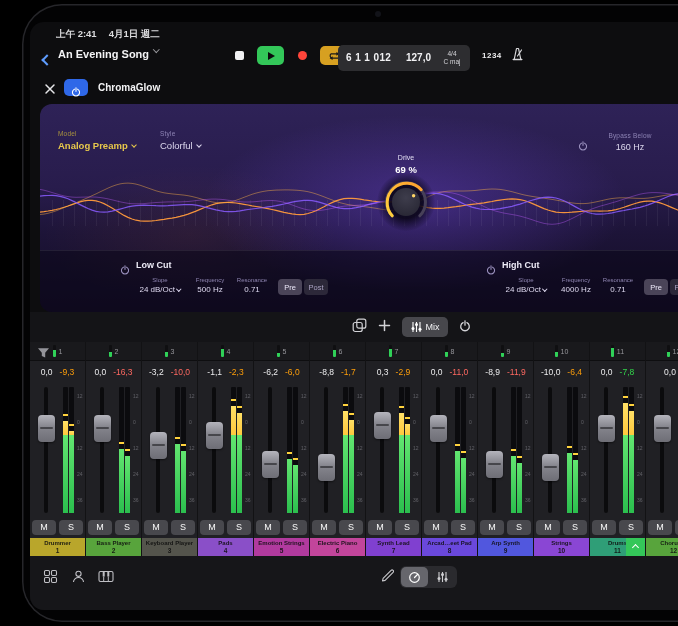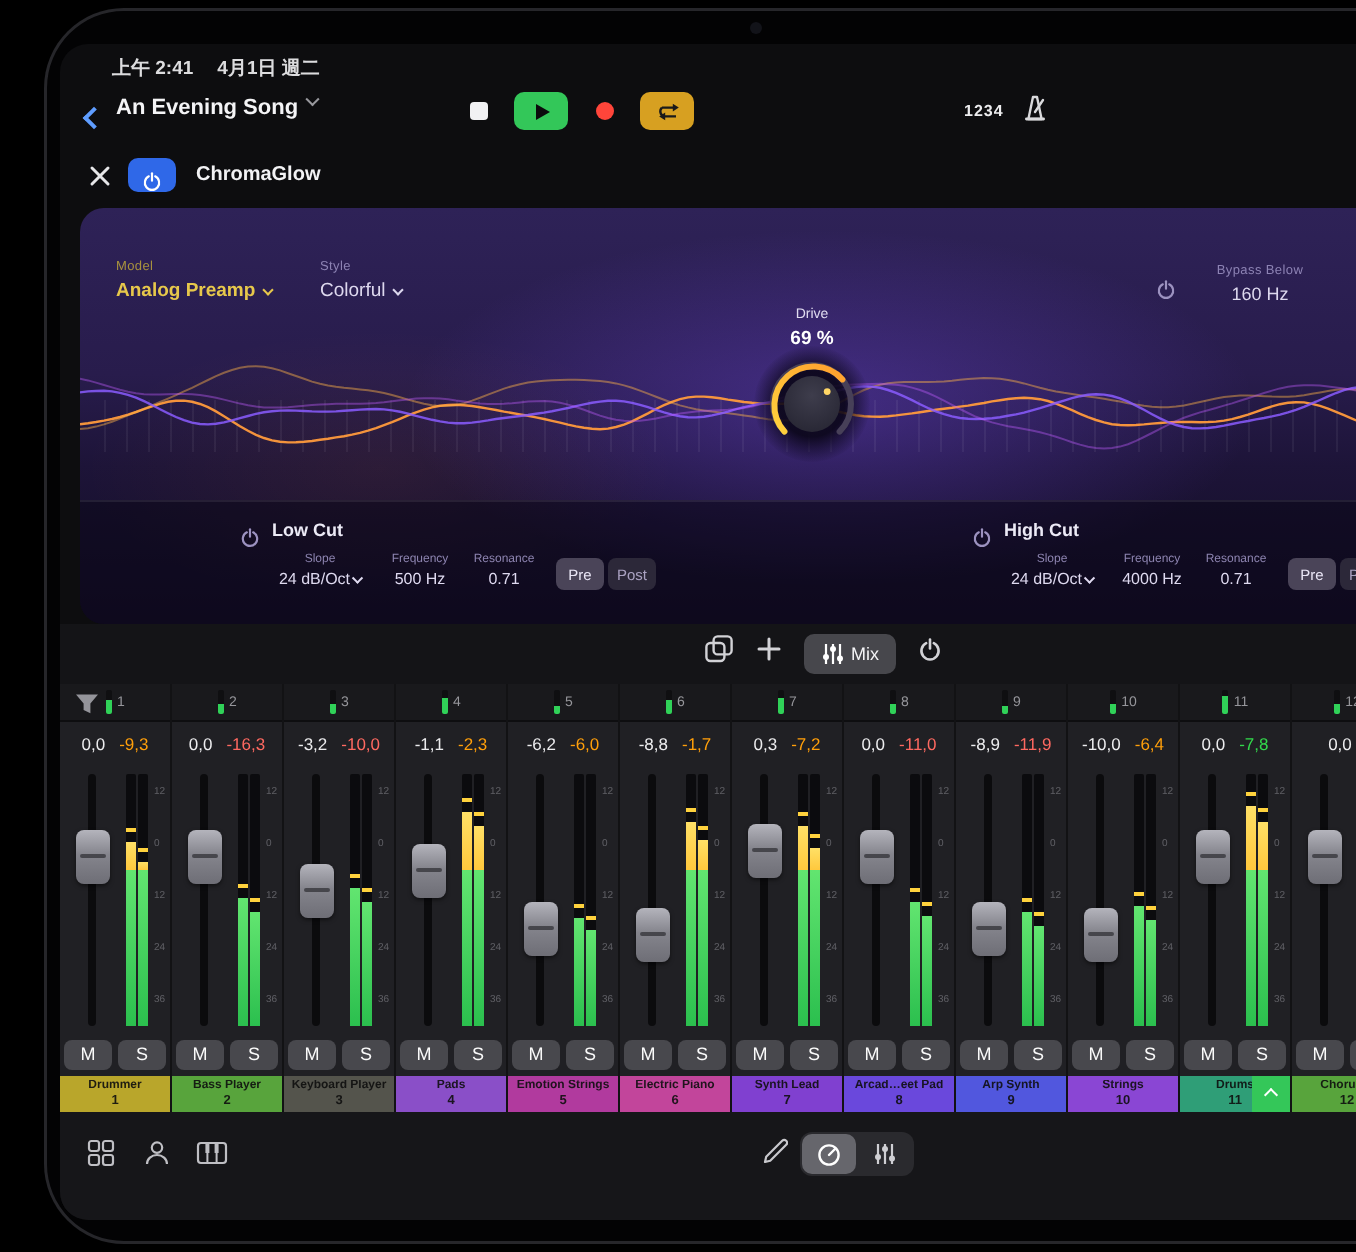--- a/index.html
+++ b/index.html
@@ -159,20 +159,28 @@
           <i></i>
         </button>
       <button class="tbtn cycle">
         <svg width="14" height="12" viewBox="0 0 14 12">
           <path d="M4,3.8 H10 M11,8.2 H5 M5,8.2 A2.6,2.6 0 0 1 4,3.8" stroke="#1a1a1a" stroke-width="1.2" fill="none"></path>
           <polygon points="9.4,1.9 12.4,3.8 9.4,5.7" fill="#1a1a1a"></polygon>
           <polygon points="5.6,6.3 2.6,8.2 5.6,10.1" fill="#1a1a1a"></polygon>
         </svg>
       </button>
     </div>
+    <div class="lcd">
+      <span class="pos">6 1 1 012</span>
+      <span class="tempo">127,0</span>
+      <span class="sig">
+        <span>4/4</span><br>
+        <span>C maj</span>
+      </span>
+    </div>
     <button class="countin">1234</button>
     <button class="metro">
       <svg width="15" height="16" viewBox="0 0 15 16">
         <path d="M4.2,13.5 L6.5,2.5 h2 L10.8,13.5 z" fill="none" stroke="#d9d9dc" stroke-width="1.2" stroke-linejoin="round"></path>
         <line x1="7.5" y1="10" x2="11.5" y2="4" stroke="#d9d9dc" stroke-width="1.2" stroke-linecap="round"></line>
         <line x1="3.2" y1="13.5" x2="11.8" y2="13.5" stroke="#d9d9dc" stroke-width="1.4" stroke-linecap="round"></line>
       </svg>
     </button>
 
     <button class="ph-close">
@@ -608,21 +616,21 @@
 
   <div class="ch" style="left: 336px;">
     <div class="ch-head">
       <span class="mini">
                 <i style="height: 65%;"></i>
               </span>
       <span class="ch-num">7</span>
     </div>
     <div class="ch-vals">
       <span class="vol">0,3</span>
-      <span class="peak" style="color: rgb(255, 159, 10);">-7,2</span>
+      <span class="peak" style="color: rgb(255, 159, 10);">-2,9</span>
     </div>
     <div class="ch-fader">
       <span class="slot"></span>
       <span class="handle" style="top: 27.75px;"></span>
       <span class="meters">
         <span class="mbar">
                   <i class="g" style="height: 78.12px;"></i>
                   <i class="y" style="height: 21.42px; bottom: 78.12px;"></i>
                   <i class="t" style="bottom: 104.54px;"></i>
                 </span>

